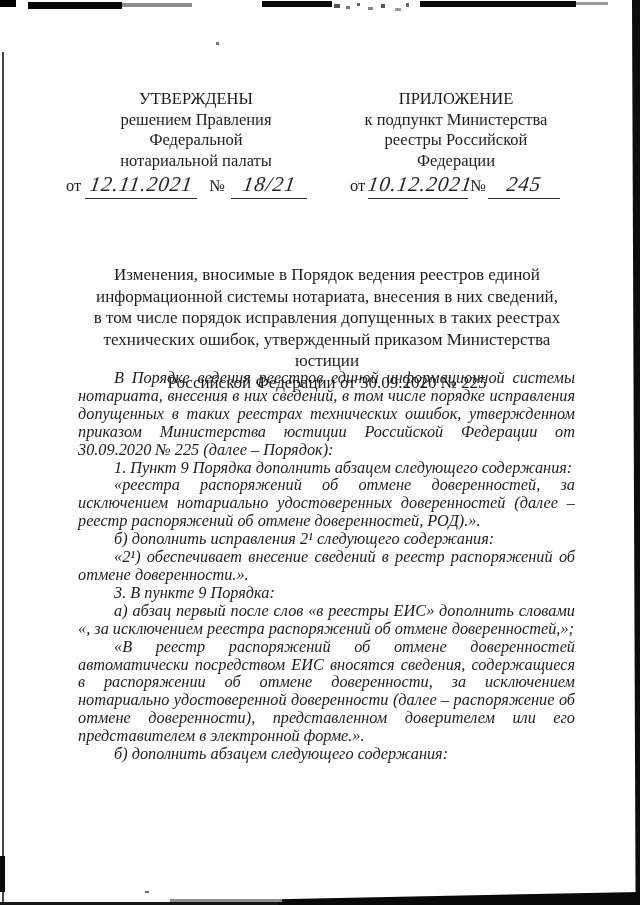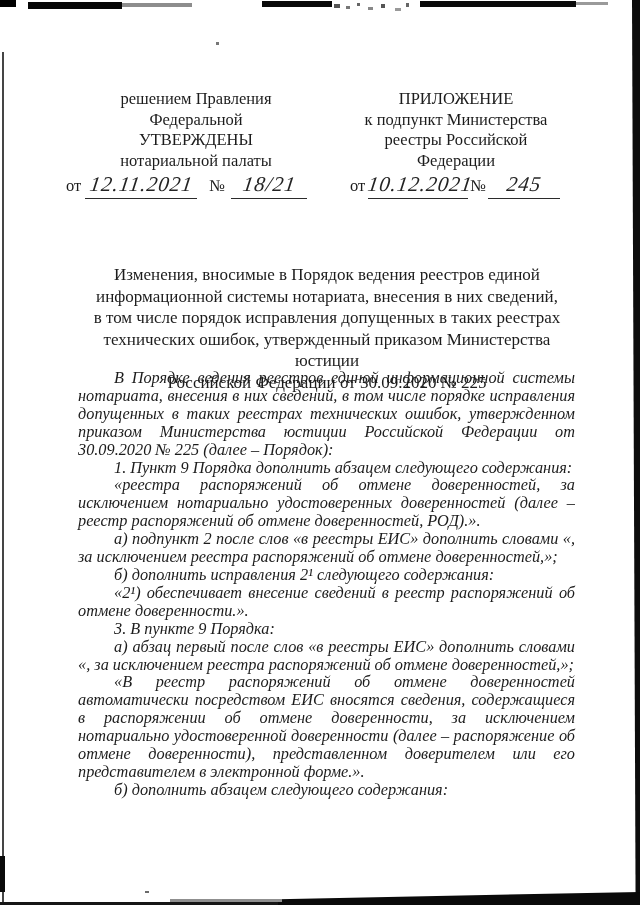--- a/index.html
+++ b/index.html
@@ -91,22 +91,22 @@
   <div class="art sp8"></div>
   <div class="art sp9"></div>
   <div class="art a-right"></div>
   <div class="art a-left"></div>
   <div class="art a-leftblob"></div>
   <div class="art a-bot-base"></div>
   <div class="art a-bot-wedge"></div>
   <div class="art a-bot-gray"></div>
 
   <div class="hdr" id="hdr-left">
+    <span>УТВЕРЖДЕНЫ</span>
     <span>решением Правления Федеральной</span>
-    <span>УТВЕРЖДЕНЫ</span>
     <span>нотариальной палаты</span>
   </div>
 
   <div class="hdr" id="hdr-right">
     <span>ПРИЛОЖЕНИЕ</span>
     <span>к подпункт Министерства</span>
     <span>реестры Российской Федерации</span>
   </div>
 
   <div class="date-row" id="date-left">
@@ -125,21 +125,20 @@
 
   <div id="body">
 
       <p class="para">В Порядке ведения реестров единой информационной системы нотариата, внесения в них сведений, в том числе порядке исправления допущенных в таких реестрах технических ошибок, утвержденном приказом Министерства юстиции Российской Федерации от 30.09.2020 № 225 (далее – Порядок):</p>
 
       <p class="para">1. Пункт 9 Порядка дополнить абзацем следующего содержания:</p>
 
       <p class="para">«реестра распоряжений об отмене доверенностей, за исключением нотариально удостоверенных доверенностей (далее – реестр распоряжений об отмене доверенностей, РОД).».</p>
 
 
-      <p class="para">а) подпункт 2 после слов «в реестры ЕИС» дополнить словами «, за исключением реестра распоряжений об отмене доверенностей,»;</p>
 
       <p class="para">б) дополнить исправления 2¹ следующего содержания:</p>
 
       <p class="para">«2¹) обеспечивает внесение сведений в реестр распоряжений об отмене доверенности.».</p>
 
       <p class="para">3. В пункте 9 Порядка:</p>
 
       <p class="para">а) абзац первый после слов «в реестры ЕИС» дополнить словами «, за исключением реестра распоряжений об отмене доверенностей,»;</p>
 
       <p class="para">«В реестр распоряжений об отмене доверенностей автоматически посредством ЕИС вносятся сведения, содержащиеся в распоряжении об отмене доверенности, за исключением нотариально удостоверенной доверенности (далее – распоряжение об отмене доверенности), представленном доверителем или его представителем в электронной форме.».</p>

